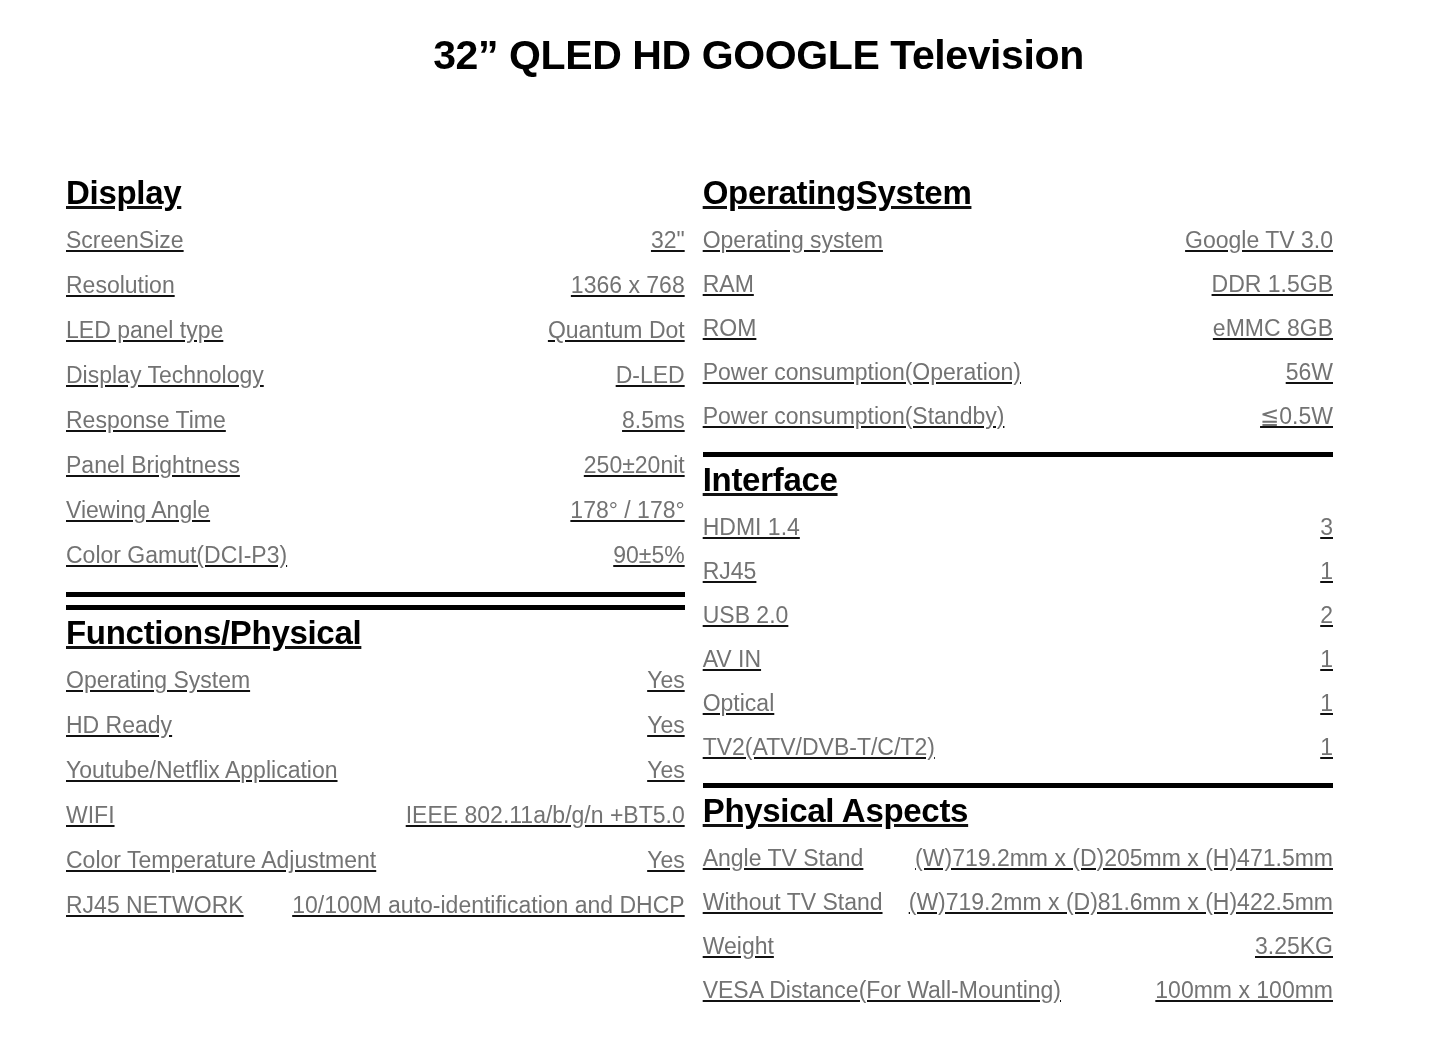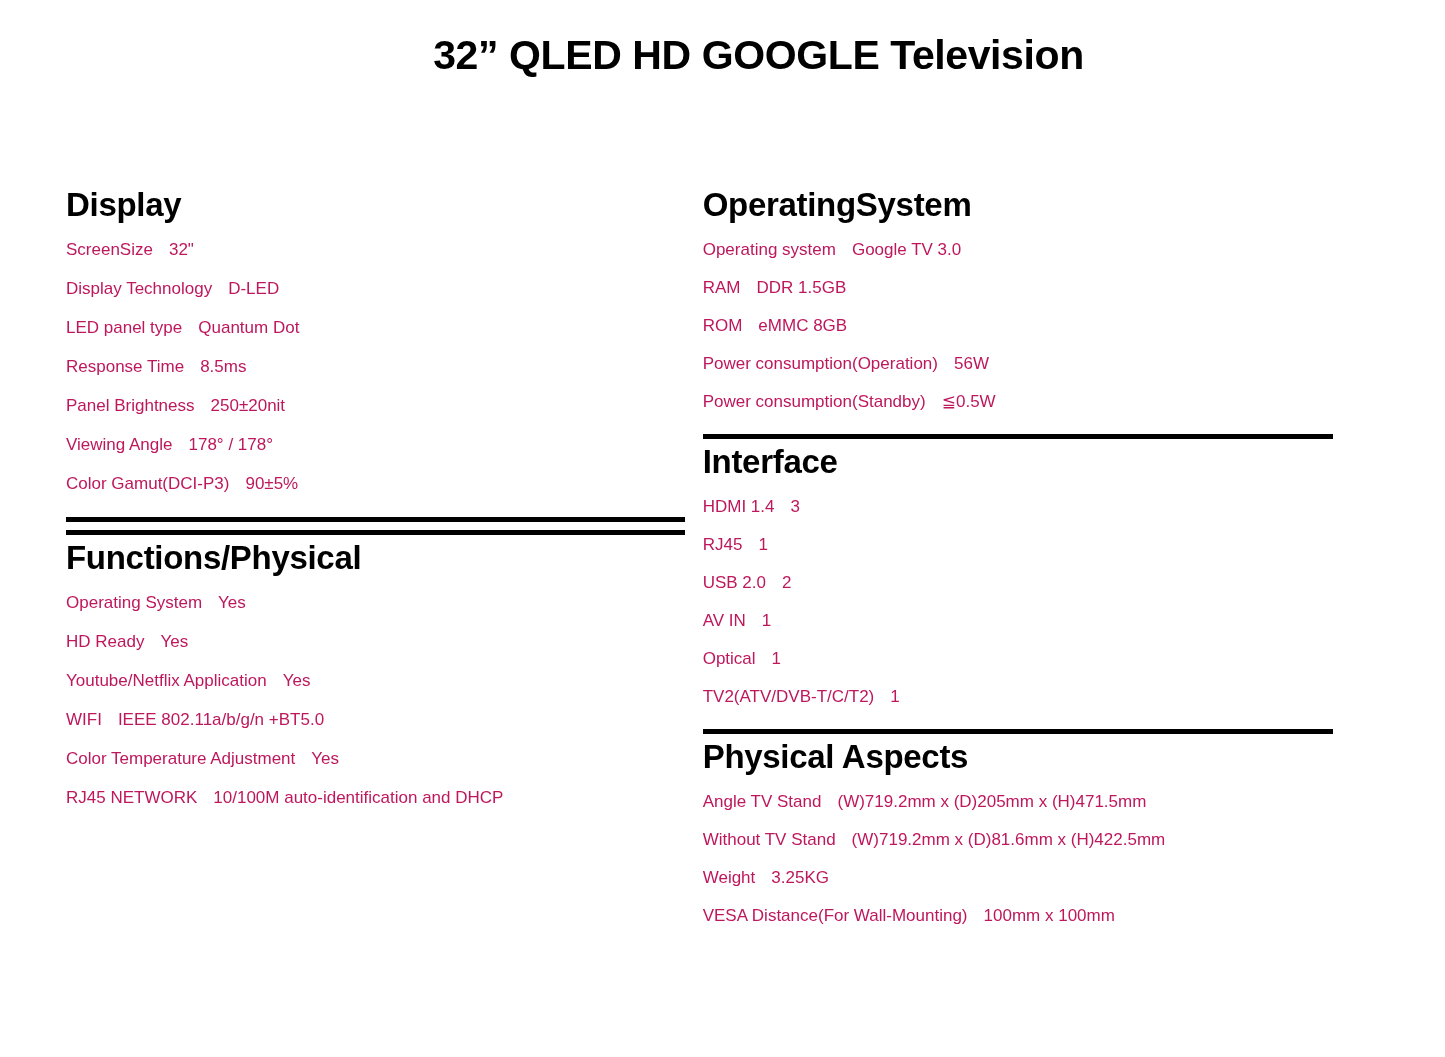--- a/index.html
+++ b/index.html
@@ -30,25 +30,26 @@
     font-weight: bold;
     letter-spacing: -0.4px;
     color: #000000;
     margin: 0;
     padding-top: 33px;
     line-height: 1.1;
   }
 
   .columns {
     position: absolute;
-    top: 182px;
+    top: 170px;
     left: 0;
     width: 1297px;
     display: flex;
     align-items: flex-start;
+    text-decoration: underline;
   }
 
   .col-left {
     width: 722px;
     padding-left: 30px;
     box-sizing: border-box;
   }
   .col-right {
     width: 723px;
     padding-left: 18px;
@@ -73,24 +74,24 @@
     letter-spacing: -0.3px;
     line-height: 1.0;
     margin: 0;
     padding-top: 6px;
     padding-bottom: 9px;
   }
 
   .spec-row {
     display: flex;
     align-items: baseline;
-    justify-content: flex-start;
-    font-size: 17px;
+    justify-content: space-between;
+    font-size: 23px;
     line-height: 1.0;
-    color: #be185d;
+    color: #737373;
     padding-top: 11px;
     padding-bottom: 11px;
   }
 
   .spec-label {
     text-align: left;
     white-space: nowrap;
     flex: 0 1 auto;
   }
 
@@ -119,28 +120,32 @@
 
     <div class="col-left">
 
       <div class="section">
         <div class="section-title">Display</div>
         <div class="spec-row">
           <span class="spec-label">ScreenSize</span>
           <span class="spec-value">32"</span>
         </div>
         <div class="spec-row">
+          <span class="spec-label">Resolution</span>
+          <span class="spec-value">1366 x 768</span>
+        </div>
+        <div class="spec-row">
+          <span class="spec-label">LED panel type</span>
+          <span class="spec-value">Quantum Dot</span>
+        </div>
+        <div class="spec-row">
           <span class="spec-label">Display Technology</span>
           <span class="spec-value">D-LED</span>
         </div>
         <div class="spec-row">
-          <span class="spec-label">LED panel type</span>
-          <span class="spec-value">Quantum Dot</span>
-        </div>
-        <div class="spec-row">
           <span class="spec-label">Response Time</span>
           <span class="spec-value">8.5ms</span>
         </div>
         <div class="spec-row">
           <span class="spec-label">Panel Brightness</span>
           <span class="spec-value">250±20nit</span>
         </div>
         <div class="spec-row">
           <span class="spec-label">Viewing Angle</span>
           <span class="spec-value">178° / 178°</span>

